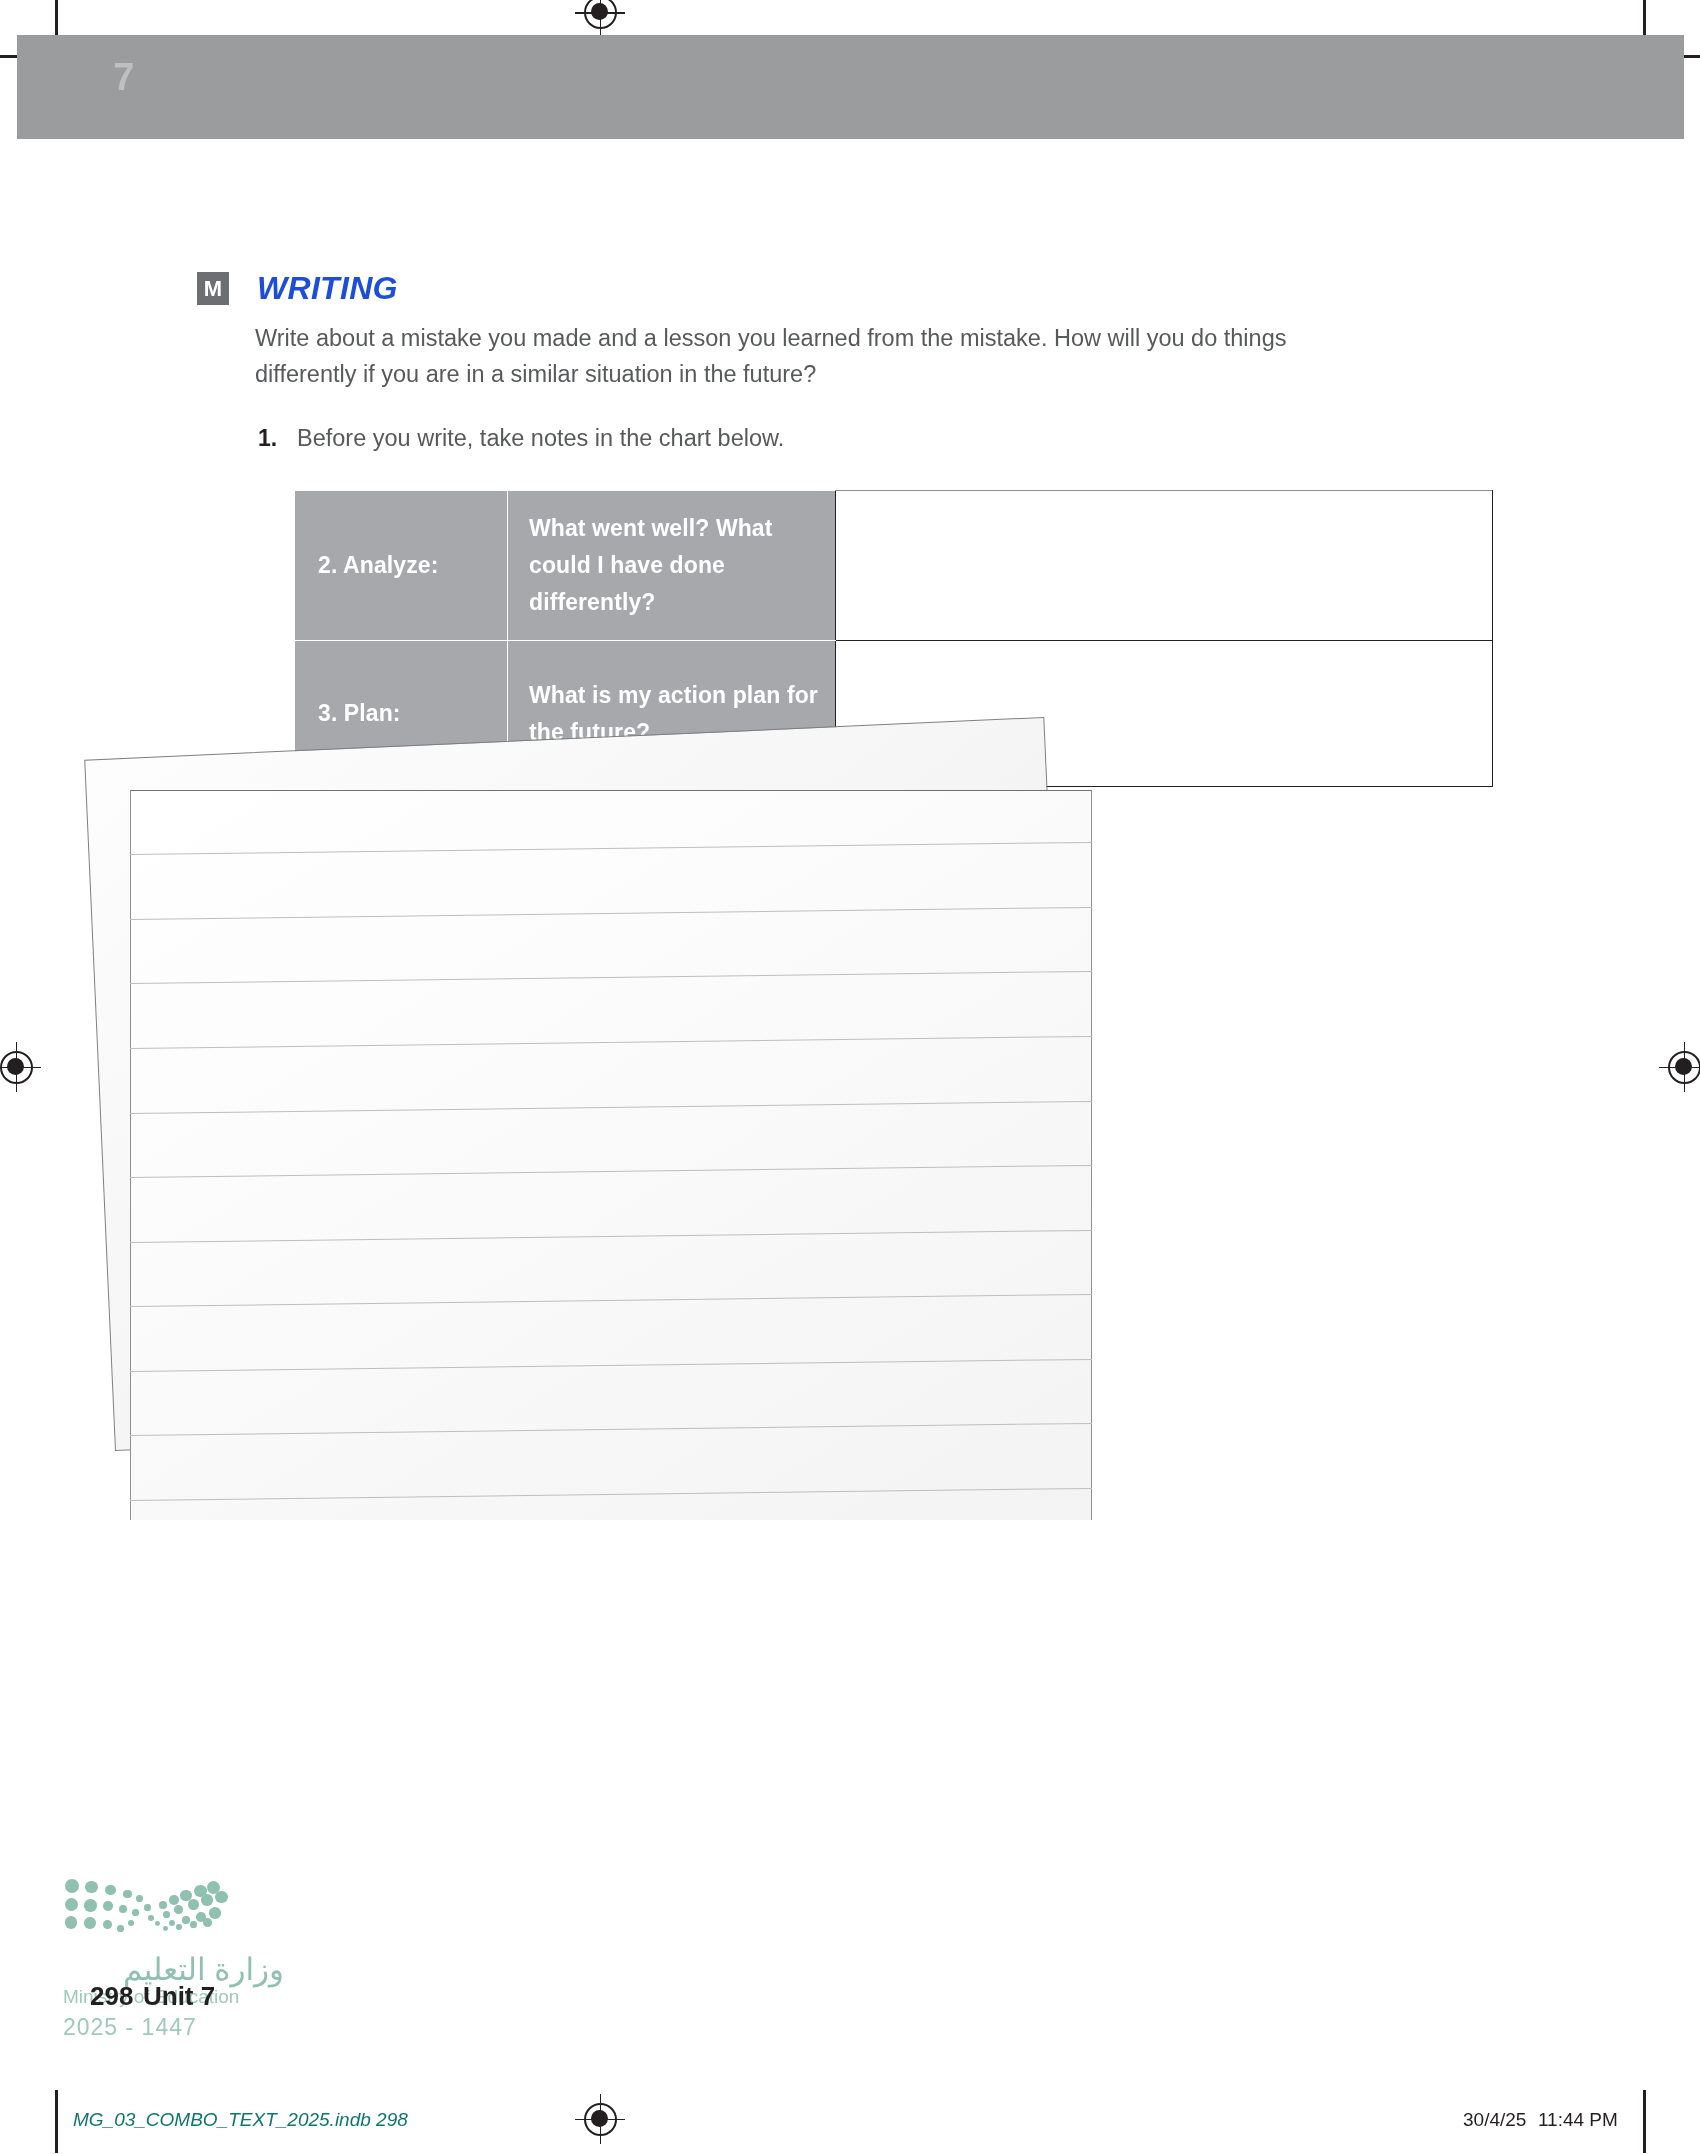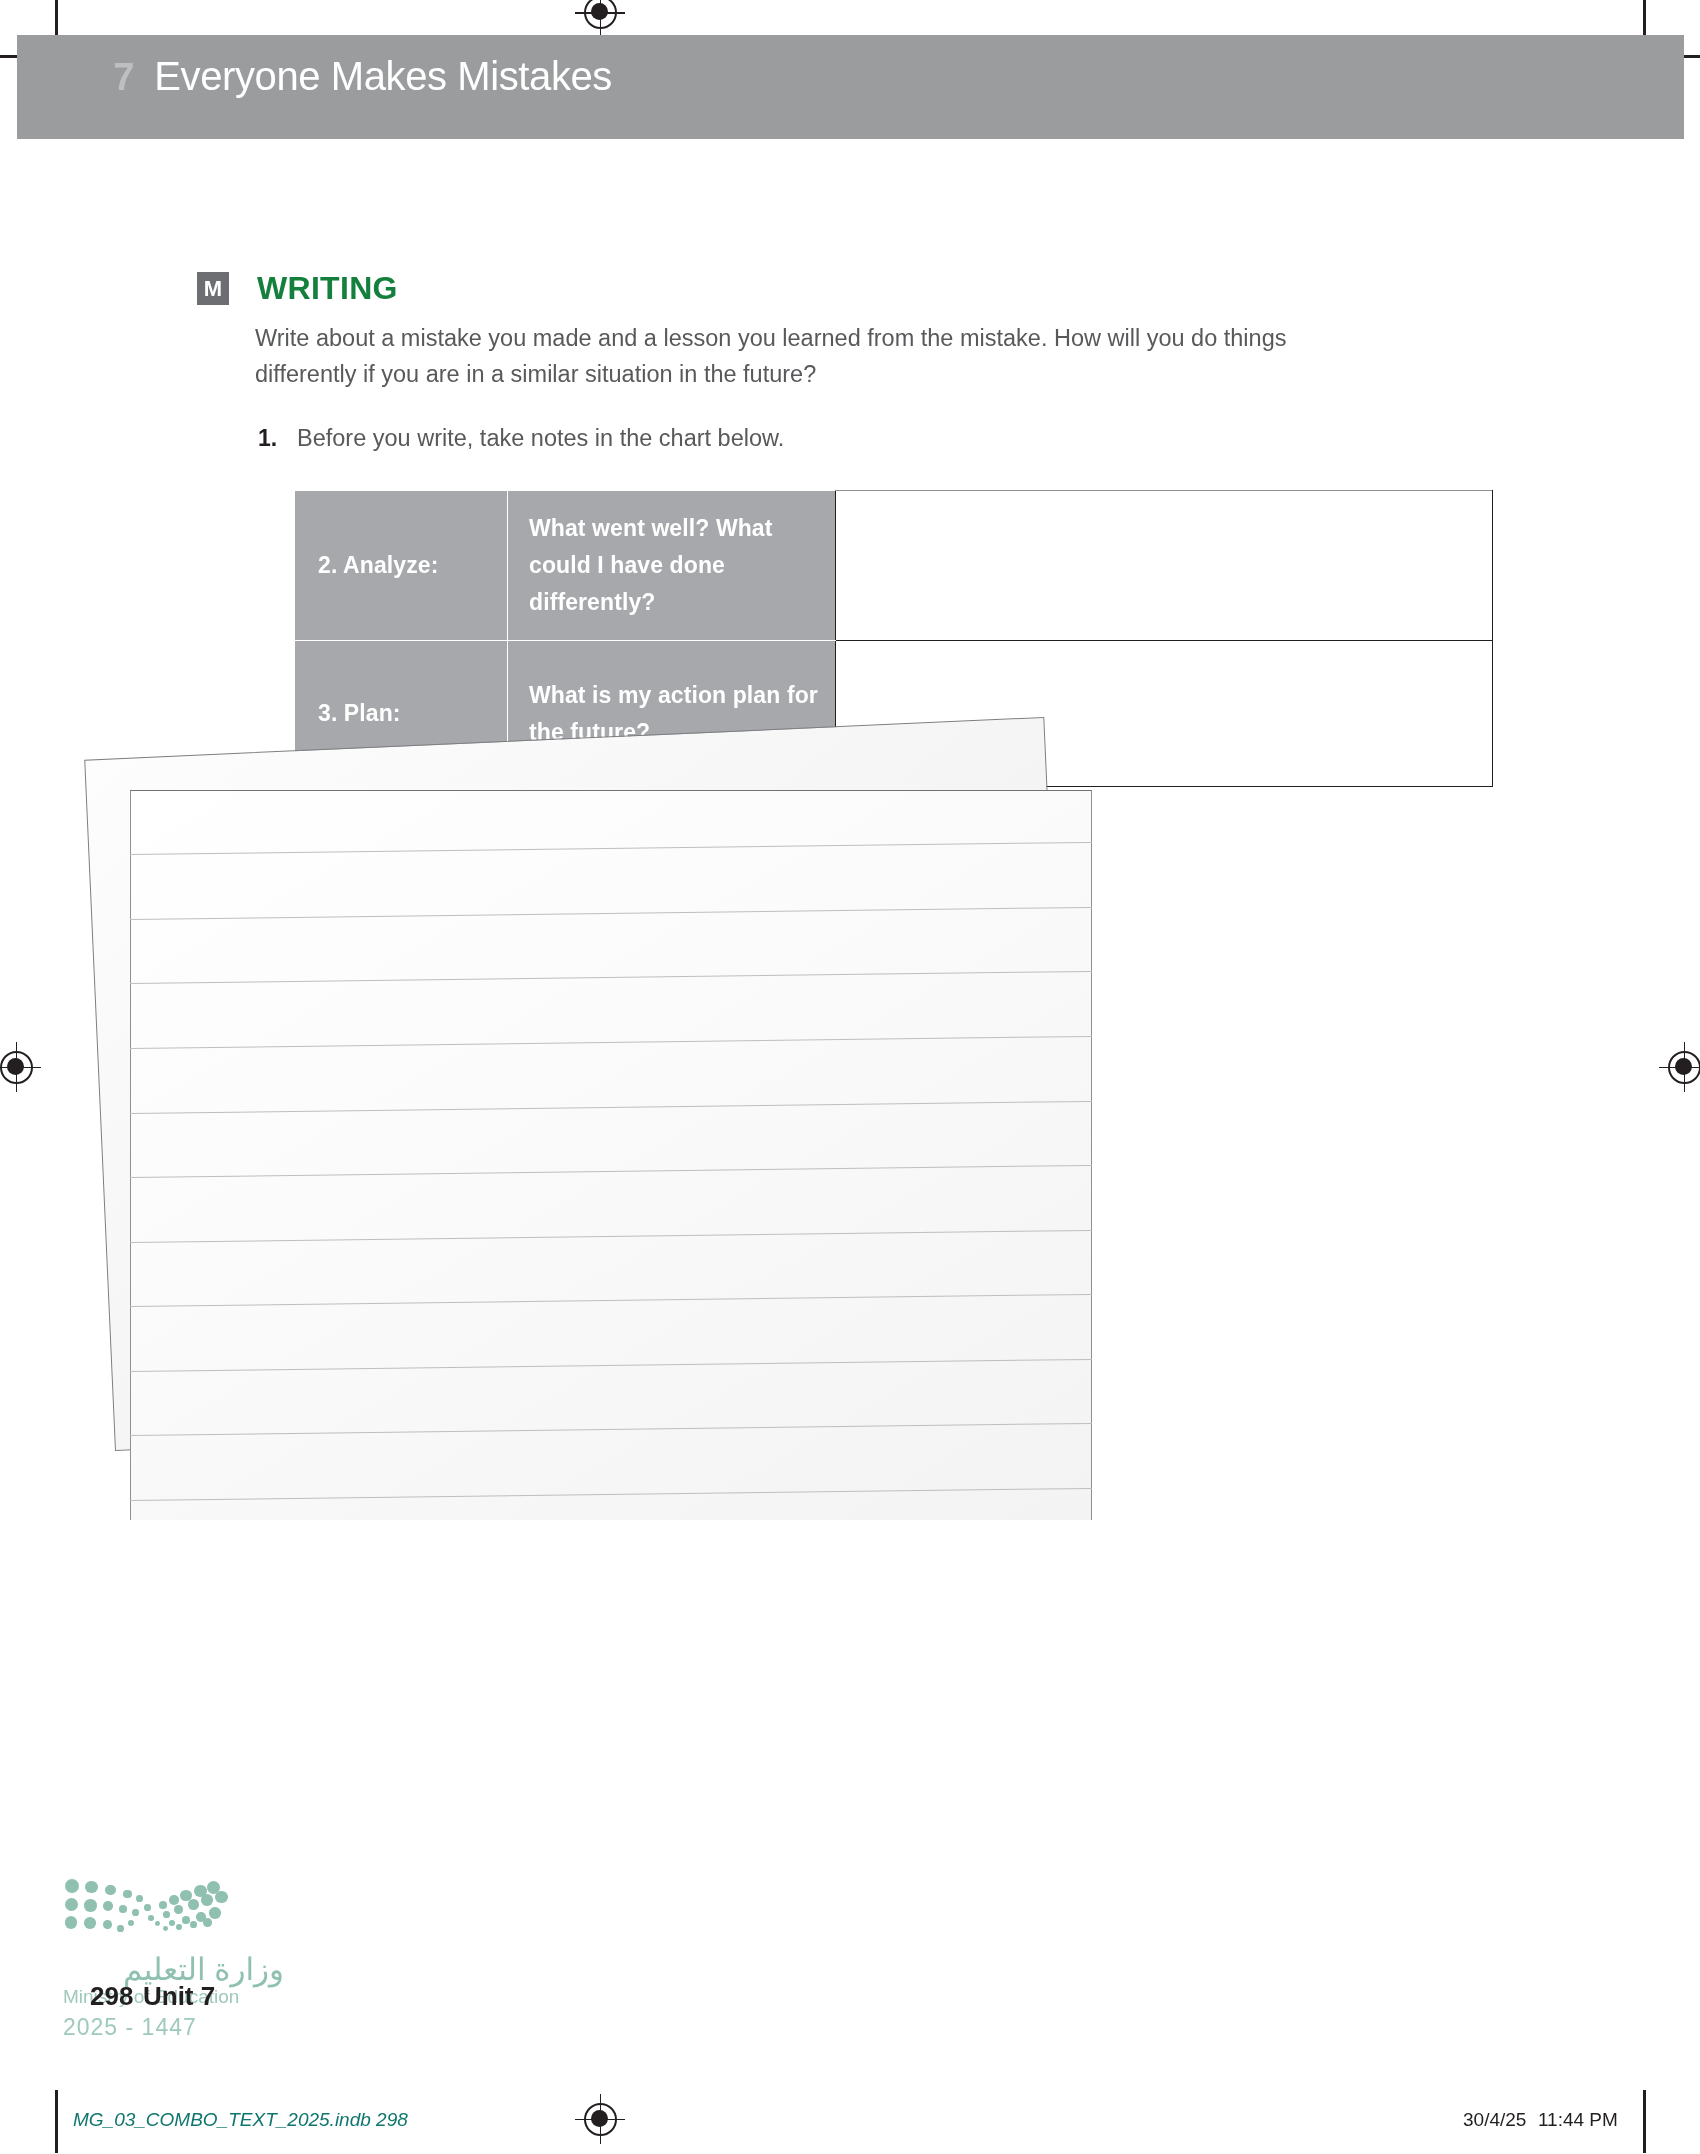--- a/index.html
+++ b/index.html
@@ -108,22 +108,23 @@
     font-weight: bold;
     line-height: 33px;
     text-align: center;
   }
   #section-title {
     position: absolute;
     left: 257px;
     top: 270px;
     font-size: 32px;
     font-weight: bold;
-    color: #15803d;
+    color: #1d4ed8;
     letter-spacing: 0.3px;
+    font-style: italic;
   }
   #section-intro {
     position: absolute;
     left: 255px;
     top: 320px;
     width: 1090px;
     font-size: 23.5px;
     line-height: 36px;
     color: #58595b;
   }
@@ -351,21 +352,20 @@
   </div>
   <div class="reg-mark" style="left:1668px; top:1051px;">
     <span class="reg-dot"></span>
   </div>
   <div class="reg-mark" style="left:584px; top:2103px;">
     <span class="reg-dot"></span>
   </div>
 
   <div id="unit-band">
     <span id="unit-number">7</span>
-    <span id="unit-title">Everyone Makes Mistakes</span>
   </div>
 
   <div id="skill-tag">M</div>
   <div id="section-title">WRITING</div>
   <div id="section-intro">Write about a mistake you made and a lesson you learned from the mistake. How will you do things differently if you are in a similar situation in the future?</div>
 
   <div class="item-num" id="item1-num">1.</div>
   <div class="item-text" id="item1-text">Before you write, take notes in the chart below.</div>
 
   <table id="notes-chart">

